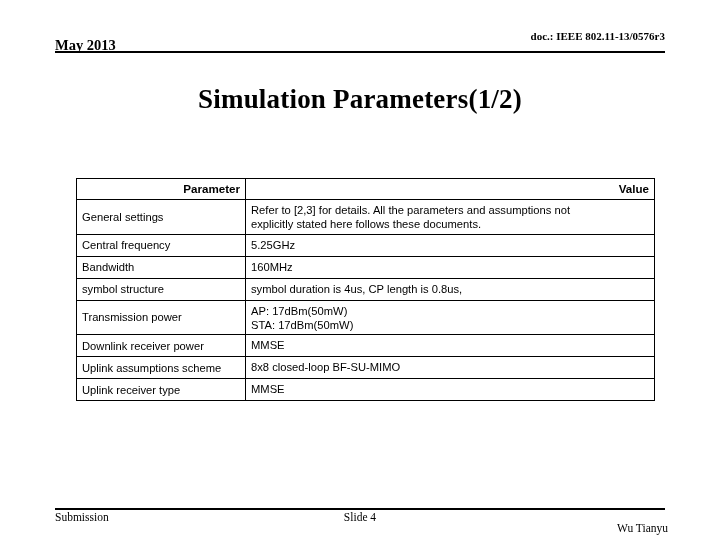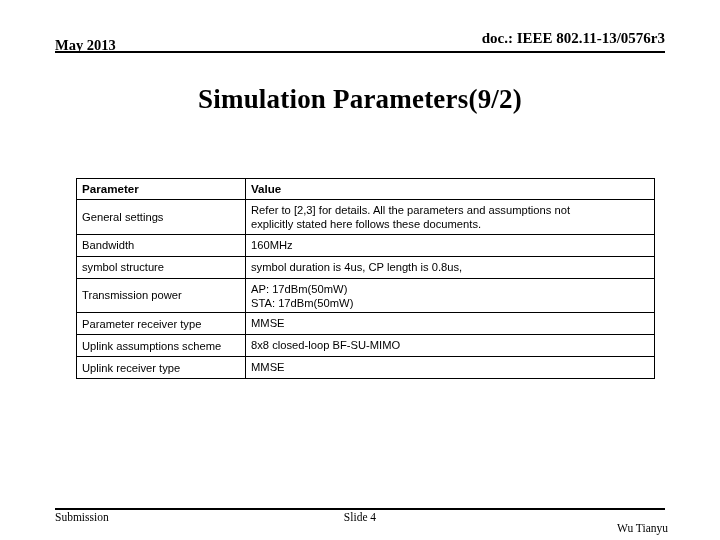--- a/index.html
+++ b/index.html
@@ -32,21 +32,21 @@
     font-weight: bold;
     font-size: 14.5px;
     white-space: nowrap;
   }
   .slide-header .hdr-right {
     position: absolute;
     right: 0;
     top: 0;
     font-family: "Liberation Serif", serif;
     font-weight: bold;
-    font-size: 15px;
+    font-size: 11px;
     white-space: nowrap;
   }
   .header-rule {
     position: absolute;
     left: 55px;
     top: 51px;
     width: 610px;
     height: 0;
     border-top: 2px solid #000000;
   }
@@ -81,21 +81,21 @@
     padding: 2px 5px;
     vertical-align: middle;
     line-height: 1.28;
     font-weight: normal;
     text-align: left;
   }
   .param-table col.c-param { width: 169px; }
   .param-table col.c-value { width: 409px; }
 
   .param-table thead th {
-    text-align: left;
+    text-align: right;
     font-weight: bold;
     font-size: 11.6px;
     height: 18px;
     padding-top: 1px;
     padding-bottom: 1px;
   }
   .param-table tbody td {
     height: 16px;
   }
   .param-table tbody td.val {
@@ -147,21 +147,21 @@
 </style>
 </head>
 <body>
 
 <div class="slide-header">
   <span class="hdr-left">May 2013</span>
   <span class="hdr-right">doc.: IEEE 802.11-13/0576r3</span>
 </div>
 <div class="header-rule"></div>
 
-<div class="slide-title">Simulation Parameters(9/2)</div>
+<div class="slide-title">Simulation Parameters(1/2)</div>
 
 <table class="param-table">
   <colgroup>
     <col class="c-param">
     <col class="c-value">
   </colgroup>
   <thead>
     <tr>
       <th>Parameter</th>
       <th>Value</th>
@@ -169,40 +169,46 @@
   </thead>
   <tbody>
     <tr>
       <td>General settings</td>
       <td class="val">
         <span class="cell-line">Refer to [2,3] for details. All the parameters and assumptions not</span>
         <span class="cell-line">explicitly stated here follows these documents.</span>
       </td>
     </tr>
     <tr>
+      <td>Central frequency</td>
+      <td class="val">
+        <span class="cell-line">5.25GHz</span>
+      </td>
+    </tr>
+    <tr>
       <td>Bandwidth</td>
       <td class="val">
         <span class="cell-line">160MHz</span>
       </td>
     </tr>
     <tr>
       <td>symbol structure</td>
       <td class="val">
         <span class="cell-line">symbol duration is 4us, CP length is 0.8us,</span>
       </td>
     </tr>
     <tr>
       <td>Transmission power</td>
       <td class="val">
         <span class="cell-line">AP: 17dBm(50mW)</span>
         <span class="cell-line">STA: 17dBm(50mW)</span>
       </td>
     </tr>
     <tr>
-      <td>Parameter receiver type</td>
+      <td>Downlink receiver power</td>
       <td class="val">
         <span class="cell-line">MMSE</span>
       </td>
     </tr>
     <tr>
       <td>Uplink assumptions scheme</td>
       <td class="val">
         <span class="cell-line">8x8 closed-loop BF-SU-MIMO</span>
       </td>
     </tr>

